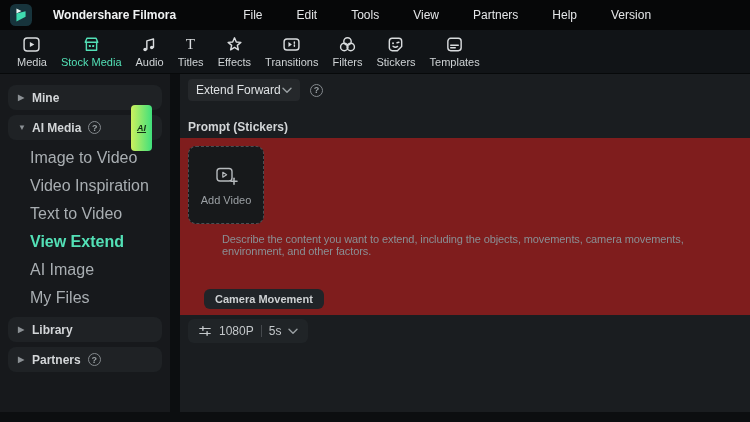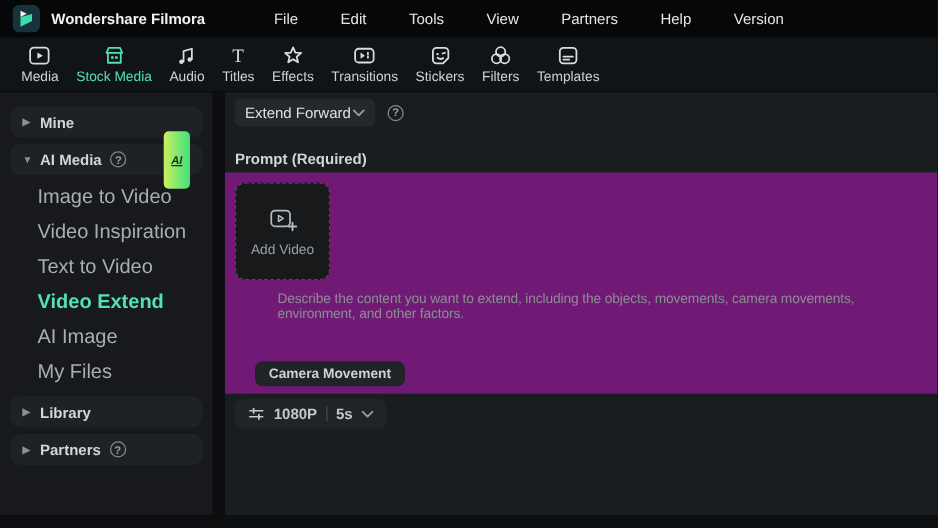--- a/index.html
+++ b/index.html
@@ -7,21 +7,21 @@
   body {
     font-family:"Liberation Sans", sans-serif;
     background:#0c0e10; color:#d7dadc;
     -webkit-font-smoothing:antialiased;
   }
   .app { width:750px; height:422px; display:flex; flex-direction:column; }
 
   
   .menubar {
     height:30px; background:#060708; display:flex; align-items:center;
-    padding:0 10px; flex:none;
+    padding:0 10px; flex:none;gap:12px;
   }
   .logo { width:22px; height:22px; flex:none; }
   .app-title { font-size:12px; font-weight:bold; color:#f0f2f3; margin-left:9px; }
   .menus { display:flex; margin-left:55px; }
   .menu-item {
     font-size:12px; color:#e4e6e8; padding:4px 0; margin-right:34px; cursor:default;
   }
 
   
   .toolbar {
@@ -75,40 +75,40 @@
     width:112px; height:22px; background:#25282b; border-radius:4px;
     display:flex; align-items:center; padding:0 8px; font-size:12px; color:#dfe2e4;
   }
   .dropdown .dd-value { flex:1; white-space:nowrap; }
   .dd-chevron svg, .res-chevron svg { display:block; }
   .header-row { display:flex; align-items:center; }
   .header-row .help-circle { margin-left:10px; }
   .prompt-label { margin-top:19px; font-size:12px; font-weight:bold; color:#d2d5d7; }
 
   .prompt-box {
-    height:177px; background:#701a75; position:relative; padding:8px; flex:none;
+    height:177px; background:#7f1d1d; position:relative; padding:8px; flex:none;
   }
   .add-video {
     width:76px; height:78px; border:1px dashed #4a4f53; border-radius:8px;
     display:flex; flex-direction:column; align-items:center; justify-content:center;
     color:#9ba0a4; background:#17191b;
   }
   .add-video .av-label { font-size:11px; margin-top:7px; }
   .prompt-placeholder {
     margin-top:9px; padding-left:2px; font-size:11px; color:#8a8f94; letter-spacing:-0.1px;margin-left:32px;
   }
   .camera-pill {
     position:absolute; left:24px; bottom:6px; background:#202428; border-radius:6px;
     padding:4px 11px; font-size:11px; font-weight:bold; color:#ced1d3; white-space:nowrap;
   }
 
   .settings-row { padding:4px 8px; flex:none; }
   .settings-btn {
     display:inline-flex; align-items:center; height:24px; background:#202427;
-    border-radius:6px; padding:0 10px; font-size:12px; color:#c3c7ca; gap:7px;font-weight:bold;
+    border-radius:6px; padding:0 10px; font-size:12px; color:#c3c7ca; gap:7px;
   }
   .settings-divider { width:1px; height:12px; background:#45494d; }
 
   .bottom-strip { height:10px; background:#0c0e10; flex:none; }
 
   svg .st { stroke:currentColor; fill:none; stroke-width:1.5; stroke-linecap:round; stroke-linejoin:round; }
   svg .fl { fill:currentColor; }
 </style>
 </head>
 <body>
@@ -180,35 +180,35 @@
       <svg viewBox="0 0 20 20">
         <rect class="st" x="2.2" y="4.2" width="15.6" height="11.6" rx="3"></rect>
         <path class="fl" d="M6.8 7.4 L10.4 10 L6.8 12.6 Z"></path>
         <line class="st" x1="13" y1="7.4" x2="13" y2="12.6" stroke-dasharray="1.4 1.6"></line>
       </svg>
       <span class="tool-label">Transitions</span>
     </div>
 
     <div class="tool">
       <svg viewBox="0 0 20 20">
+        <circle class="st" cx="10" cy="6.8" r="3.9"></circle>
+        <circle class="st" cx="6.6" cy="12.6" r="3.9"></circle>
+        <circle class="st" cx="13.4" cy="12.6" r="3.9"></circle>
+      </svg>
+      <span class="tool-label">Filters</span>
+    </div>
+
+    <div class="tool">
+      <svg viewBox="0 0 20 20">
         <path class="st" d="M6.5 3.5 h7 a3 3 0 0 1 3 3 v5.5 l-4.5 4.5 h-5.5 a3 3 0 0 1 -3 -3 v-7 a3 3 0 0 1 3 -3 z"></path>
         <circle class="fl" cx="7.4" cy="8.7" r="1"></circle>
         <line class="st" x1="11.6" y1="8.2" x2="13.6" y2="7.6"></line>
         <path class="st" d="M7.4 11.8 q2.4 2 4.8 0.2"></path>
       </svg>
       <span class="tool-label">Stickers</span>
-    </div>
-
-    <div class="tool">
-      <svg viewBox="0 0 20 20">
-        <circle class="st" cx="10" cy="6.8" r="3.9"></circle>
-        <circle class="st" cx="6.6" cy="12.6" r="3.9"></circle>
-        <circle class="st" cx="13.4" cy="12.6" r="3.9"></circle>
-      </svg>
-      <span class="tool-label">Filters</span>
     </div>
 
     <div class="tool">
       <svg viewBox="0 0 20 20">
         <rect class="st" x="3" y="3.5" width="14" height="13" rx="3"></rect>
         <line class="st" x1="6" y1="10.8" x2="14" y2="10.8"></line>
         <line class="st" x1="6" y1="13.4" x2="10.8" y2="13.4"></line>
       </svg>
       <span class="tool-label">Templates</span>
     </div>
@@ -227,21 +227,21 @@
         <span class="caret">▼</span>
         <span class="grp-label">AI Media</span>
         <span class="help-circle">?</span>
         <span class="ai-badge">AI</span>
       </div>
 
       <ul class="side-sub">
         <li>Image to Video</li>
         <li>Video Inspiration</li>
         <li>Text to Video</li>
-        <li class="active">Video Extend</li>
+        <li class="active">View Extend</li>
         <li>AI Image</li>
         <li>My Files</li>
       </ul>
 
       <div class="side-group">
         <span class="caret">▶</span>
         <span class="grp-label">Library</span>
       </div>
 
       <div class="side-group">
@@ -258,21 +258,21 @@
           <div class="dropdown">
             <span class="dd-value">Extend Forward</span>
             <span class="dd-chevron">
               <svg width="10" height="7" viewBox="0 0 10 7">
                   <path d="M1 1.3 L5 5.3 L9 1.3" stroke="#9aa0a4" stroke-width="1.4" fill="none" stroke-linecap="round" stroke-linejoin="round"></path>
                 </svg>
             </span>
           </div>
           <span class="help-circle">?</span>
         </div>
-        <div class="prompt-label">Prompt (Required)</div>
+        <div class="prompt-label">Prompt (Stickers)</div>
       </div>
 
       <div class="prompt-box">
         <div class="add-video">
           <svg width="24" height="22" viewBox="0 0 24 22">
             <rect x="3" y="3.5" width="15" height="12.5" rx="3" stroke="#b6babd" stroke-width="1.4" fill="none"></rect>
             <path d="M8.8 7.3 L12.6 9.75 L8.8 12.2 Z" stroke="#b6babd" stroke-width="1.2" fill="none" stroke-linejoin="round"></path>
             <line x1="20" y1="13.2" x2="20" y2="19.2" stroke="#b6babd" stroke-width="1.5" stroke-linecap="round"></line>
             <line x1="17" y1="16.2" x2="23" y2="16.2" stroke="#b6babd" stroke-width="1.5" stroke-linecap="round"></line>
           </svg>

